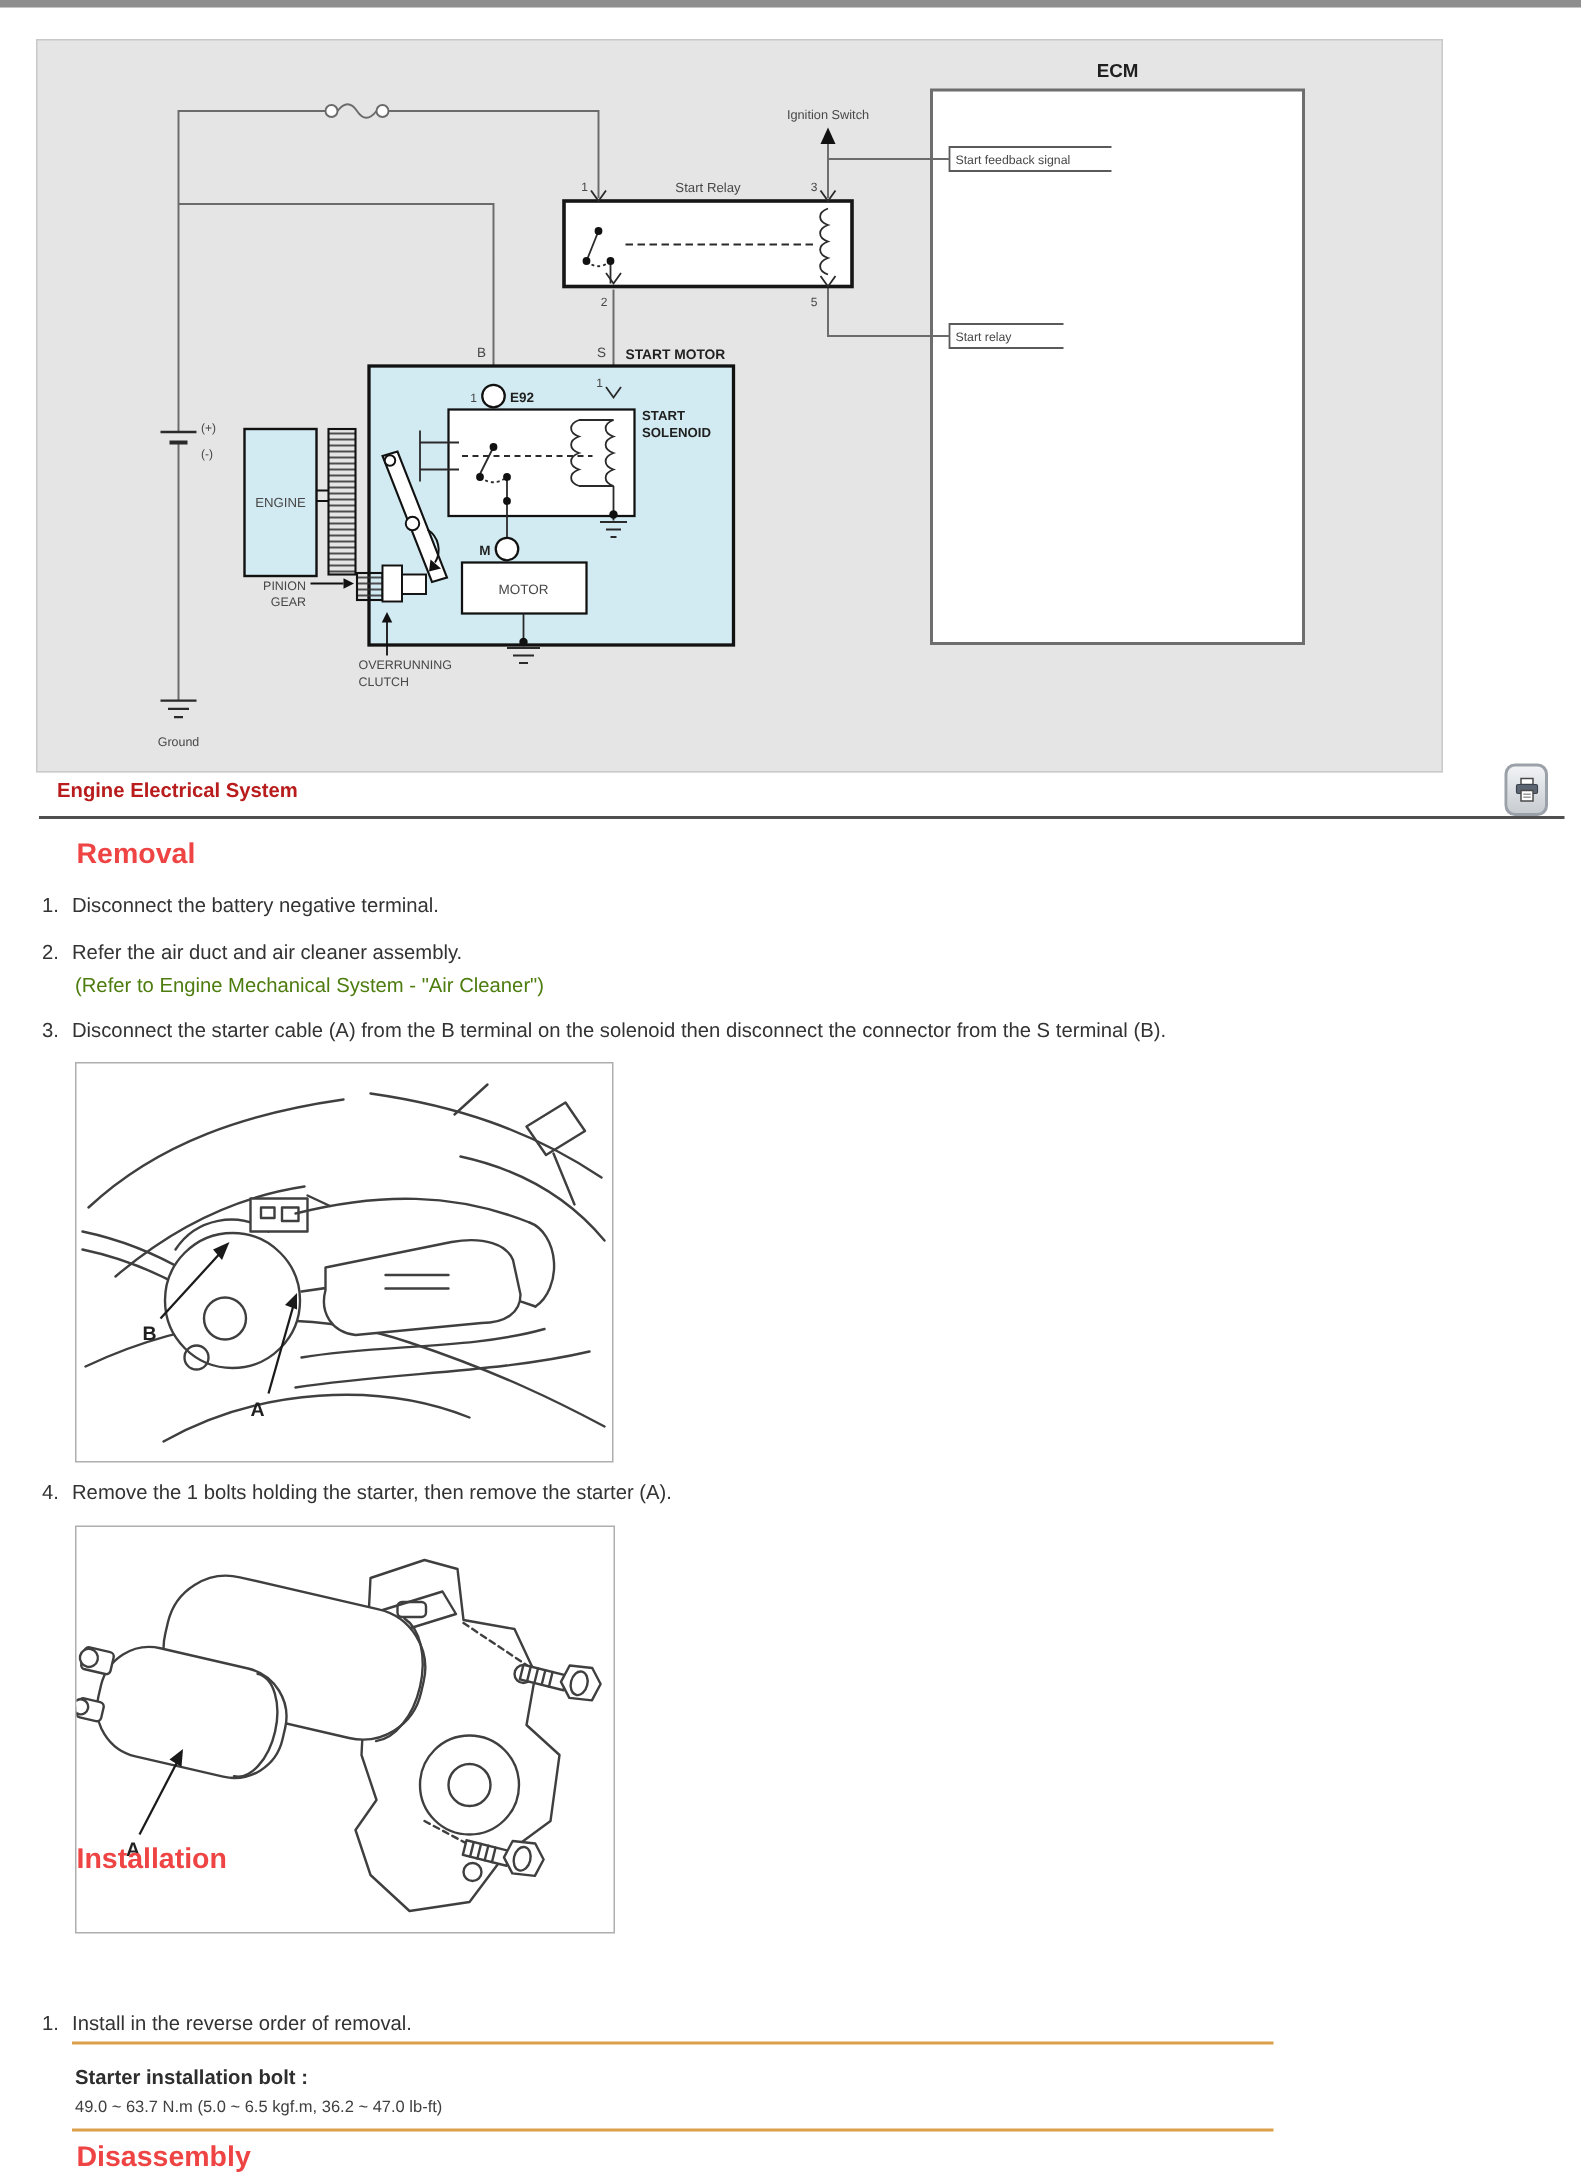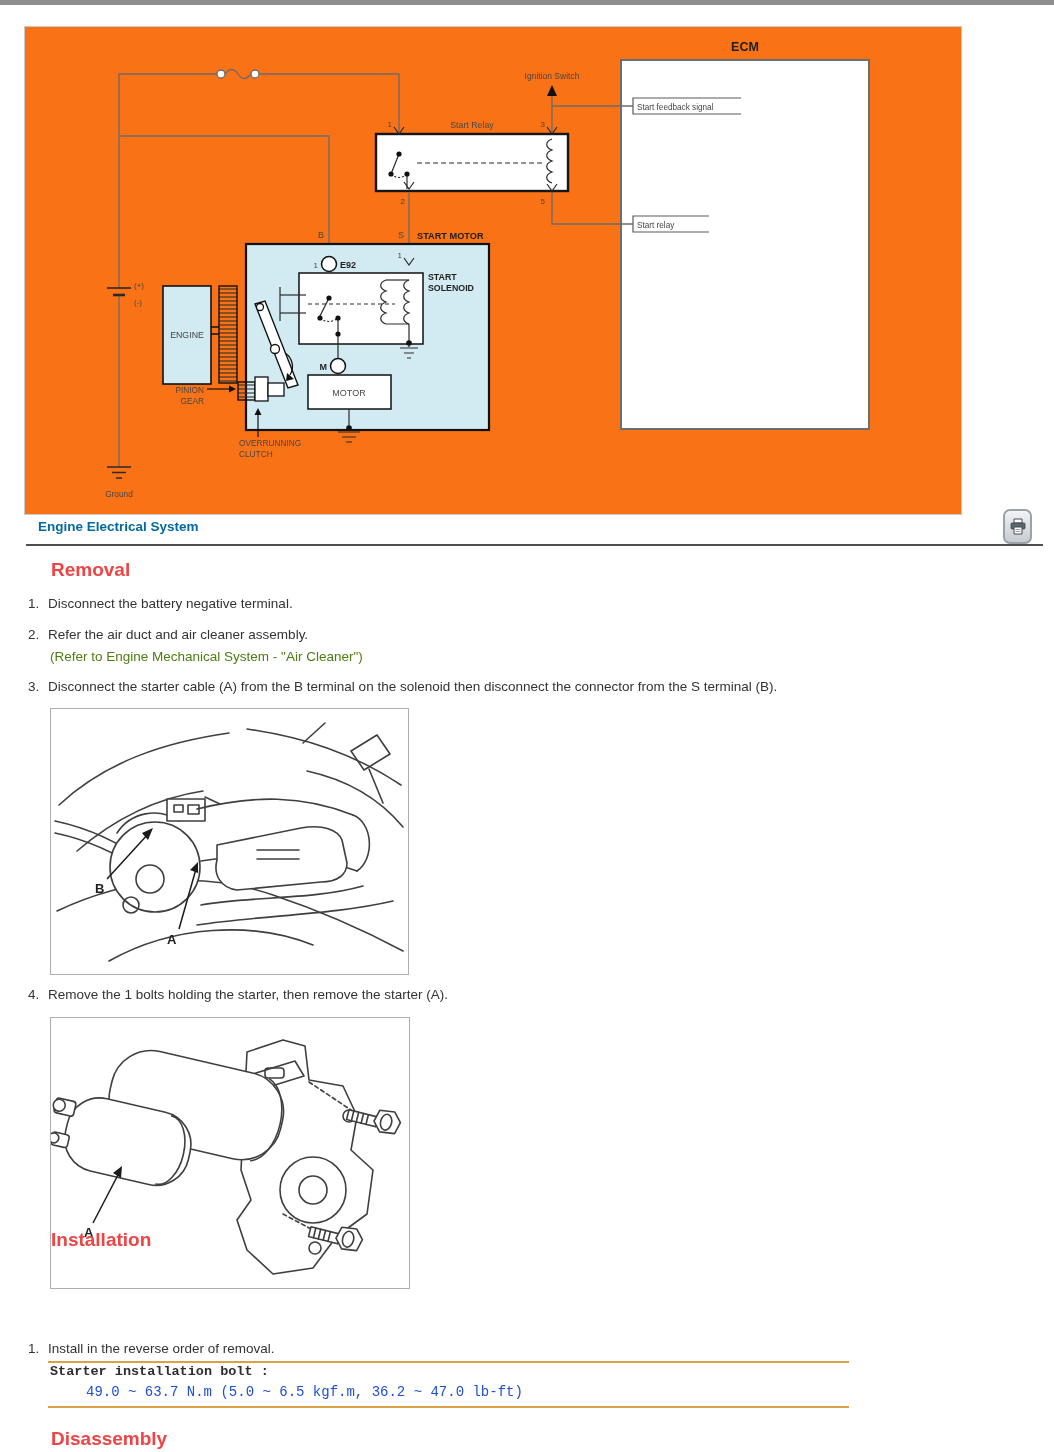--- a/index.html
+++ b/index.html
@@ -2,39 +2,39 @@
 <html style="--accent-orange: #dca04b; --diagram-blue: #d2ebf3; --band-gray: #8e8e8e; --divider: #4f4f4f;"><head>
 <meta charset="utf-8">
 <style>
   html,body{margin:0;padding:0;}
   body{
     width:1054px;height:1452px;position:relative;overflow:hidden;
     background:#ffffff;color:#3a3a3a;
     font-family:"Liberation Sans","DejaVu Sans",sans-serif;
   }
   .top-band{position:absolute;left:0;top:0;width:1054px;height:5px;background:var(--band-gray,#8e8e8e);}
-  .diagram-frame{position:absolute;left:24px;top:26px;width:936px;height:487px;border:1px solid #c9c9c9;background:#f97316;}
+  .diagram-frame{position:absolute;left:24px;top:26px;width:936px;height:487px;border:1px solid #c9c9c9;background:#e5e5e5;}
   .diagram-frame svg{position:absolute;left:0;top:0;}
   svg text{font-family:"Liberation Sans","DejaVu Sans",sans-serif;fill:#474747;}
   svg text.b{font-weight:bold;fill:#1f1f1f;}
-  .section-bar-title{position:absolute;left:38px;top:519px;font-size:13.5px;font-weight:bold;color:#0369a1;}
+  .section-bar-title{position:absolute;left:38px;top:519px;font-size:13.5px;font-weight:bold;color:#b91c1c;}
   .print-btn{position:absolute;left:1003px;top:509px;width:29px;height:35px;border:2px solid #9aa1a8;border-radius:7px;
     background:linear-gradient(#f1f3f5,#c7ccd1);box-sizing:border-box;display:flex;align-items:center;justify-content:center;cursor:pointer;}
   .divider{position:absolute;left:26px;top:544px;width:1017px;height:2px;background:var(--divider,#4f4f4f);}
   .sec-heading{position:absolute;font-size:19px;font-weight:bold;color:#ef4444;}
   .step{position:absolute;left:28px;width:995px;font-size:13.5px;color:#333;display:flex;}
   .step .num{width:20px;flex:0 0 auto;}
   .step .txt{flex:1;}
   .substep{position:absolute;left:50px;font-size:13.5px;color:#4d7c0f;}
   .fig{position:absolute;border:1px solid #aeaeae;background:#fff;}
   .spec-block{position:absolute;left:48px;top:1361px;width:801px;box-sizing:border-box;
     border-top:2px solid var(--accent-orange,#dca04b);border-bottom:2px solid var(--accent-orange,#dca04b);
-    padding:1px 2px 6px 2px;font-family:Liberation Mono, monospace;}
+    padding:14px 2px 6px 2px;}
   .spec-title{font-size:13.5px;font-weight:bold;color:#2e2e2e;line-height:15px;}
-  .spec-value{font-size:14px;color:#1d4ed8;line-height:15px;margin-top:6px;margin-left:36px;}
+  .spec-value{font-size:11px;color:#404040;line-height:15px;margin-top:6px;}
 </style>
 </head>
 <body>
 
 <div class="top-band"></div>
 
 <div class="diagram-frame">
   <svg width="936" height="487" viewBox="0 0 936 487">
     <defs>
       <pattern id="hatch" width="4" height="4" patternUnits="userSpaceOnUse">

